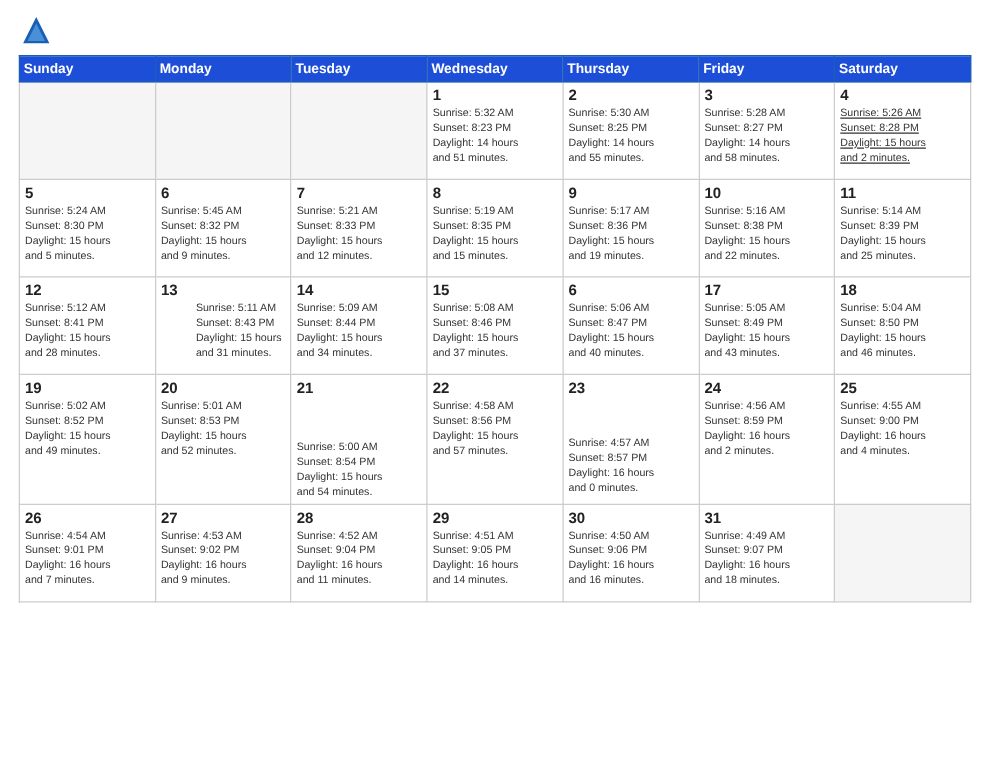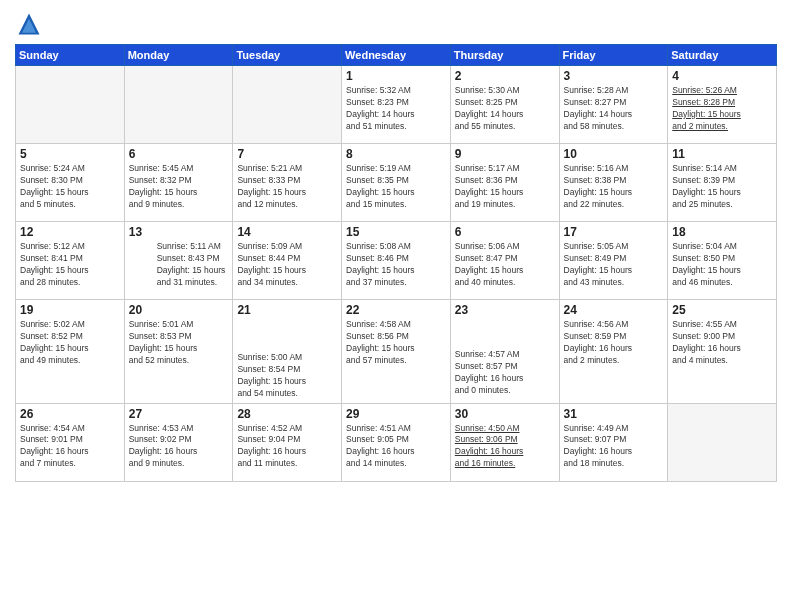--- a/index.html
+++ b/index.html
@@ -343,21 +343,21 @@
           </td>
           <td>
             <span class="day-num">29</span>
             <div class="day-info" style="white-space: pre-line;">Sunrise: 4:51 AM
 Sunset: 9:05 PM
 Daylight: 16 hours
 and 14 minutes.</div>
           </td>
           <td>
             <span class="day-num">30</span>
-            <div class="day-info" style="white-space: pre-line; text-decoration: underline;">Sunrise: 4:50 AM
+            <div class="day-info" style="white-space: pre-line;">Sunrise: 4:50 AM
 Sunset: 9:06 PM
 Daylight: 16 hours
 and 16 minutes.</div>
           </td>
           <td>
             <span class="day-num">31</span>
             <div class="day-info" style="white-space: pre-line;">Sunrise: 4:49 AM
 Sunset: 9:07 PM
 Daylight: 16 hours
 and 18 minutes.</div>

